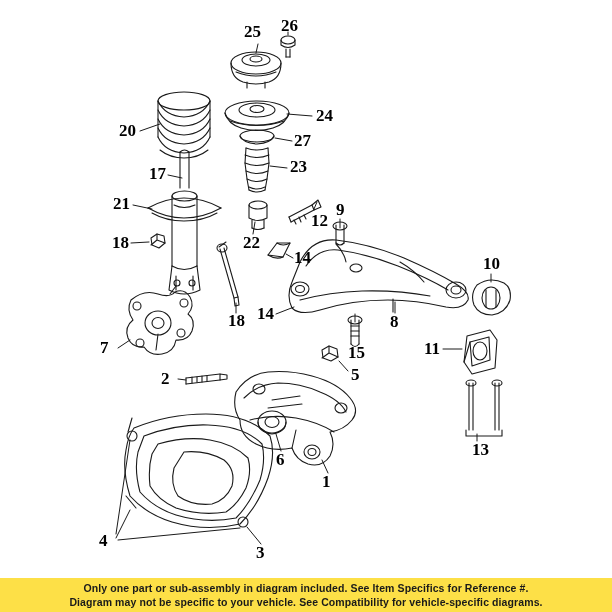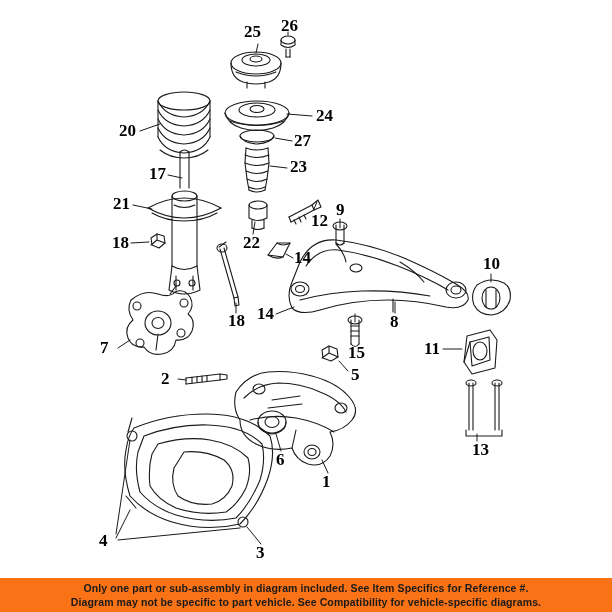--- a/index.html
+++ b/index.html
@@ -36,21 +36,21 @@
     line-height: 1;
     white-space: nowrap;
     user-select: none;
   }
   #footer-banner {
     position: absolute;
     left: 0;
     bottom: 0;
     width: 612px;
     height: 34px;
-    background: #f97316;
+    background: #fde047;
     display: flex;
     flex-direction: column;
     align-items: center;
     justify-content: center;
     box-sizing: border-box;
   }
   #footer-banner .line {
     font-family: "Liberation Sans", sans-serif;
     font-size: 10.5px;
     font-weight: bold;
@@ -385,16 +385,16 @@
     <div class="callout" style="left:243px; top:234px;">22</div>
     <div class="callout" style="left:290px; top:158px;">23</div>
     <div class="callout" style="left:316px; top:107px;">24</div>
     <div class="callout" style="left:244px; top:23px;text-align:center;">25</div>
     <div class="callout" style="left:281px; top:11px;margin-top:6px;">26</div>
     <div class="callout" style="left:294px; top:132px;">27</div>
   </div>
 
   <div id="footer-banner">
     <div class="line">Only one part or sub-assembly in diagram included. See Item Specifics for Reference #.</div>
-    <div class="line">Diagram may not be specific to part vehicle. See Compatibility for vehicle-specific diagrams.</div>
+    <div class="line">Diagram may not be specific to your vehicle. See Compatibility for vehicle-specific diagrams.</div>
   </div>
 
 </div>
 
 </body></html>

